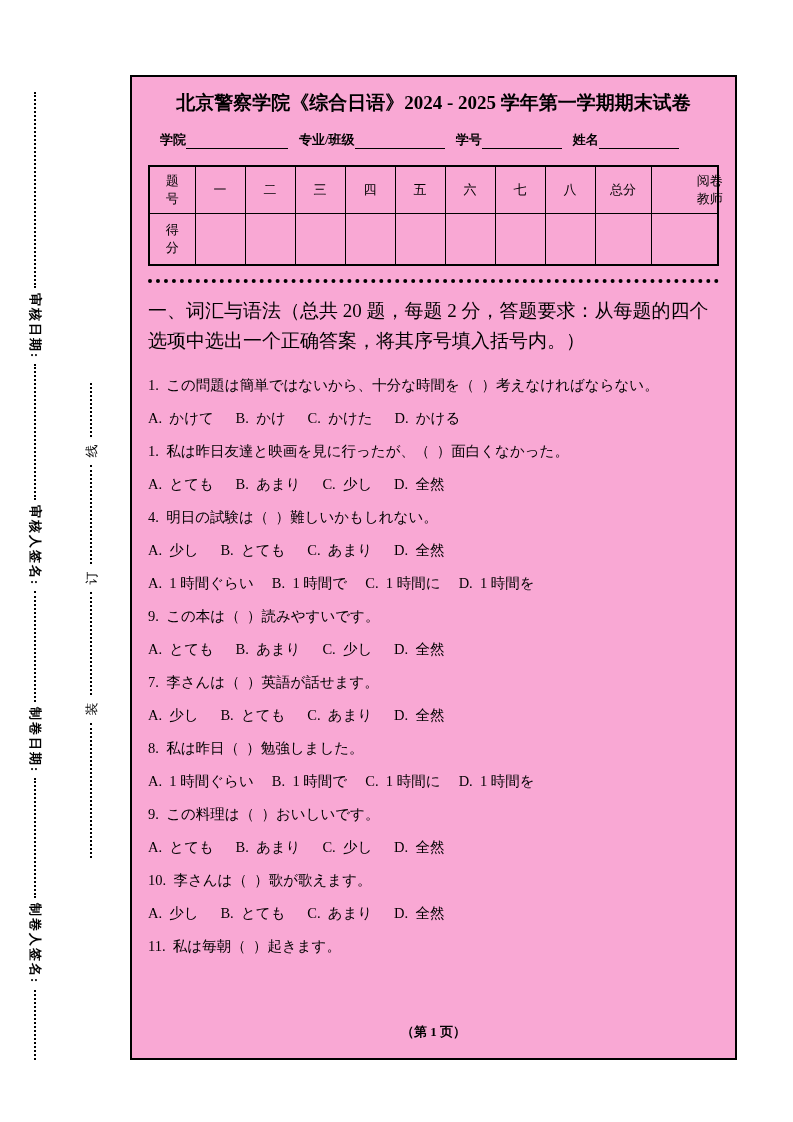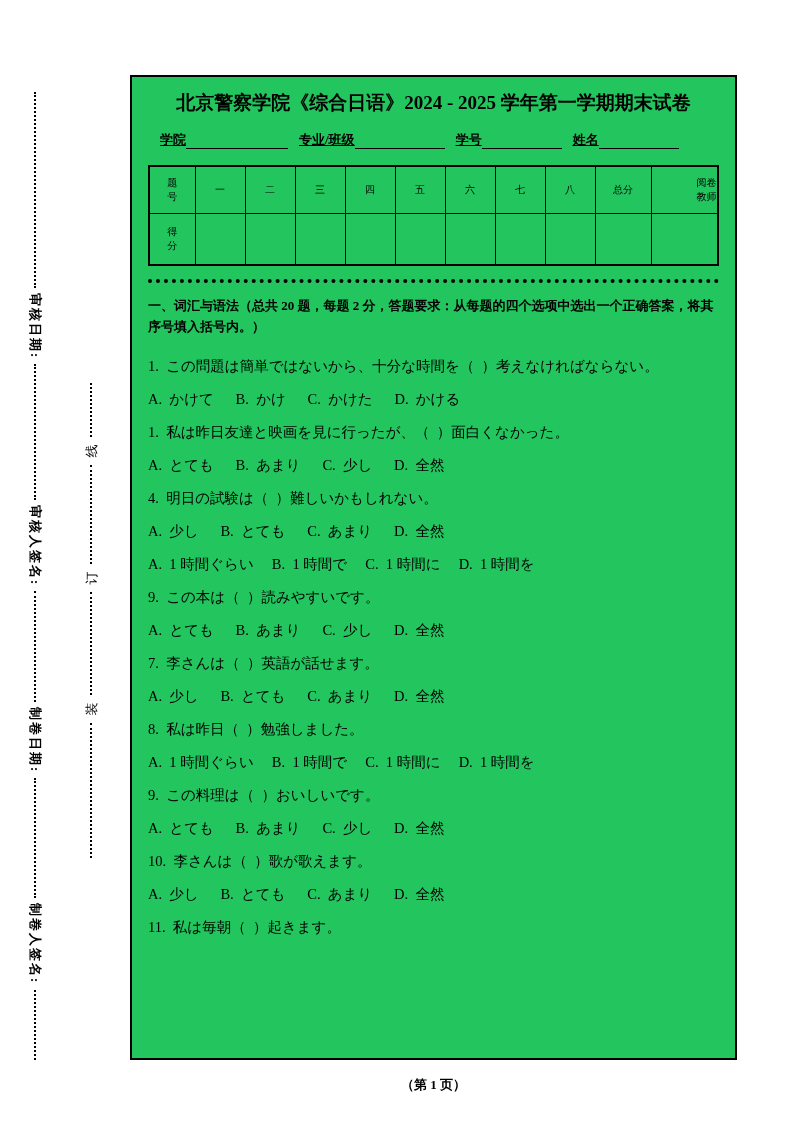--- a/index.html
+++ b/index.html
@@ -12,44 +12,44 @@
                 display: flex; flex-direction: column; align-items: center; }
   .binding-col { position: absolute; left: 80px; top: 383px; height: 475px; width: 22px;
                  display: flex; flex-direction: column; align-items: center; }
   .dotseg { width: 0; border-left: 2px dotted #000; }
   .vlabel { writing-mode: vertical-rl; text-orientation: sideways;
             font-weight: bold; font-size: 13px; letter-spacing: 2px; margin: 5px 0; }
   .bchar { font-size: 13px; transform: rotate(-90deg); margin: 5px 0; }
 
   
   .main-box { position: absolute; left: 130px; top: 75px; width: 607px; height: 985px;
-              border: 2px solid #000; padding: 0 16px; overflow: hidden; background: #22c55e; }
+              border: 2px solid #000; padding: 0 16px; overflow: hidden; background: #f9a8d4; }
   .title { margin-top: 13px; text-align: center; font-size: 19px; font-weight: bold; white-space: nowrap; }
 
   .fields { display: flex; margin-top: 15px; padding-left: 12px; font-size: 13px;
             font-weight: bold; align-items: flex-end; }
   .field { display: flex; align-items: flex-end; margin-right: 11px; }
-  .flabel { white-space: nowrap; text-decoration: underline; }
+  .flabel { white-space: nowrap; }
   .fline { display: inline-block; border-bottom: 1px solid #000; height: 15px; }
   .w1 { width: 102px; } .w2 { width: 90px; } .w3 { width: 80px; } .w4 { width: 80px; }
 
-  table.score { width: 100%; border-collapse: collapse; margin-top: 16px; font-size: 10px;
+  table.score { width: 100%; border-collapse: collapse; margin-top: 16px; font-size: 13px;
                 border: 2px solid #000; table-layout: fixed; }
   table.score td { border: 1px solid #000; text-align: center; vertical-align: middle; padding: 0; }
   tr.r1 { height: 47px; } tr.r2 { height: 52px; }
   .stack2 { display: inline-block; width: 1.1em; word-break: break-all; line-height: 1.35; }
   .stack4 { display: inline-block; width: 2.2em; word-break: break-all; line-height: 1.35; margin-left: 44px; }
 
   .dotted-sep { margin-top: 13px; border-top: 4px dotted #000; height: 0; }
 
-  .section { margin-top: 13px; font-size: 13px; line-height: 1.6; font-weight: bold; }
+  .section { margin-top: 13px; font-size: 19px; line-height: 1.6; }
   .questions { margin-top: 18px; }
   .qline { font-size: 14.5px; line-height: 20px; margin-bottom: 13px; white-space: pre-wrap; }
 
-  .footer { position: absolute; left: 130px; width: 607px; top: 1076px;
+  .footer { position: absolute; left: 130px; width: 607px; top: 1023px;
             text-align: center; font-size: 13px; font-weight: bold; }
 </style>
 </head>
 <body>
 
 <div class="page">
 
   <div class="labels-col">
     <div class="dotseg" style="flex:195"></div>
     <div class="vlabel">审核日期:</div>

